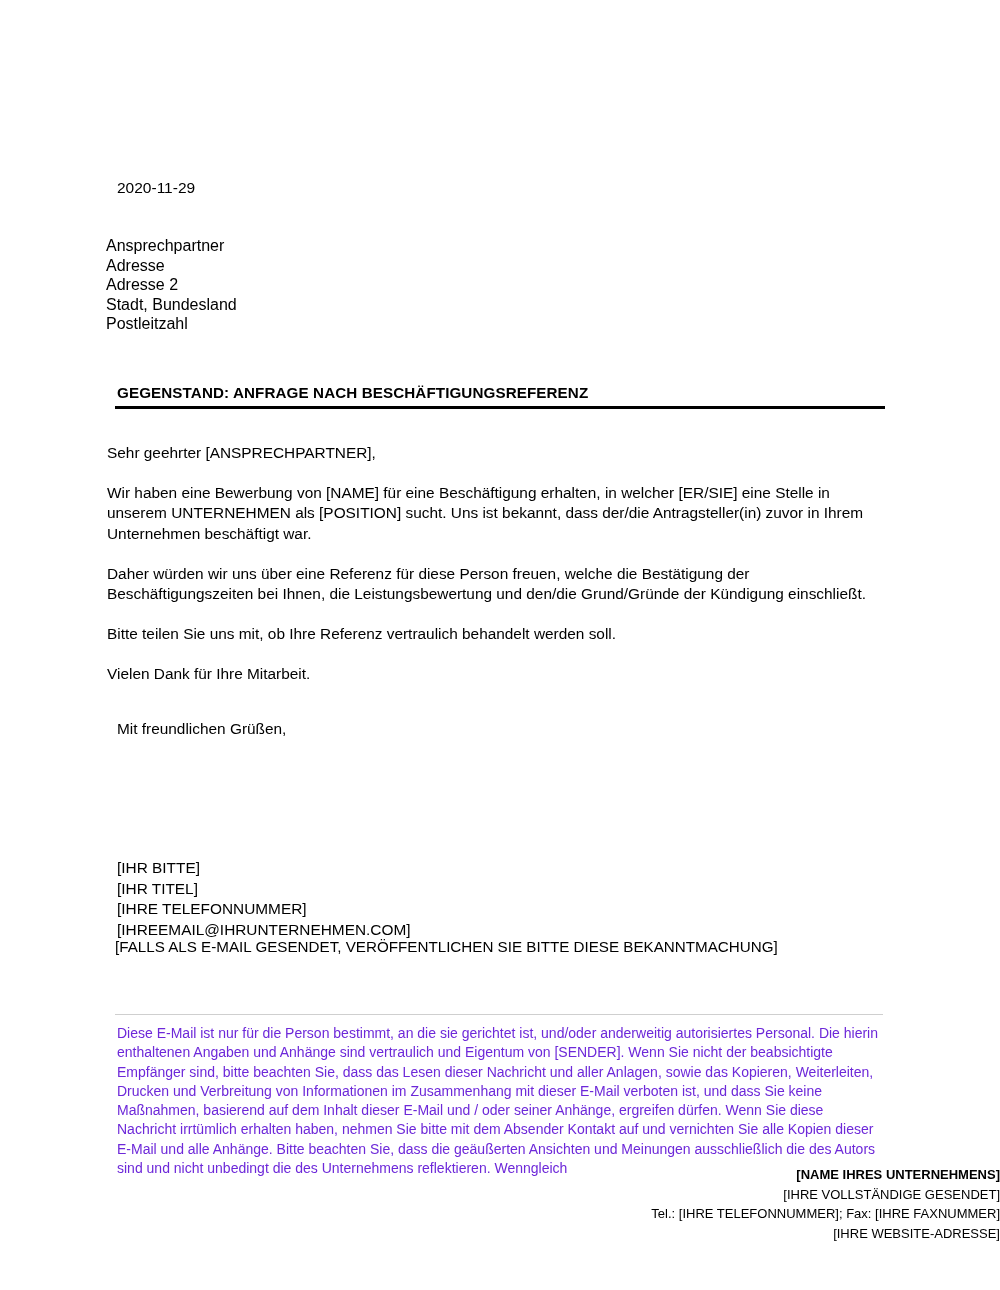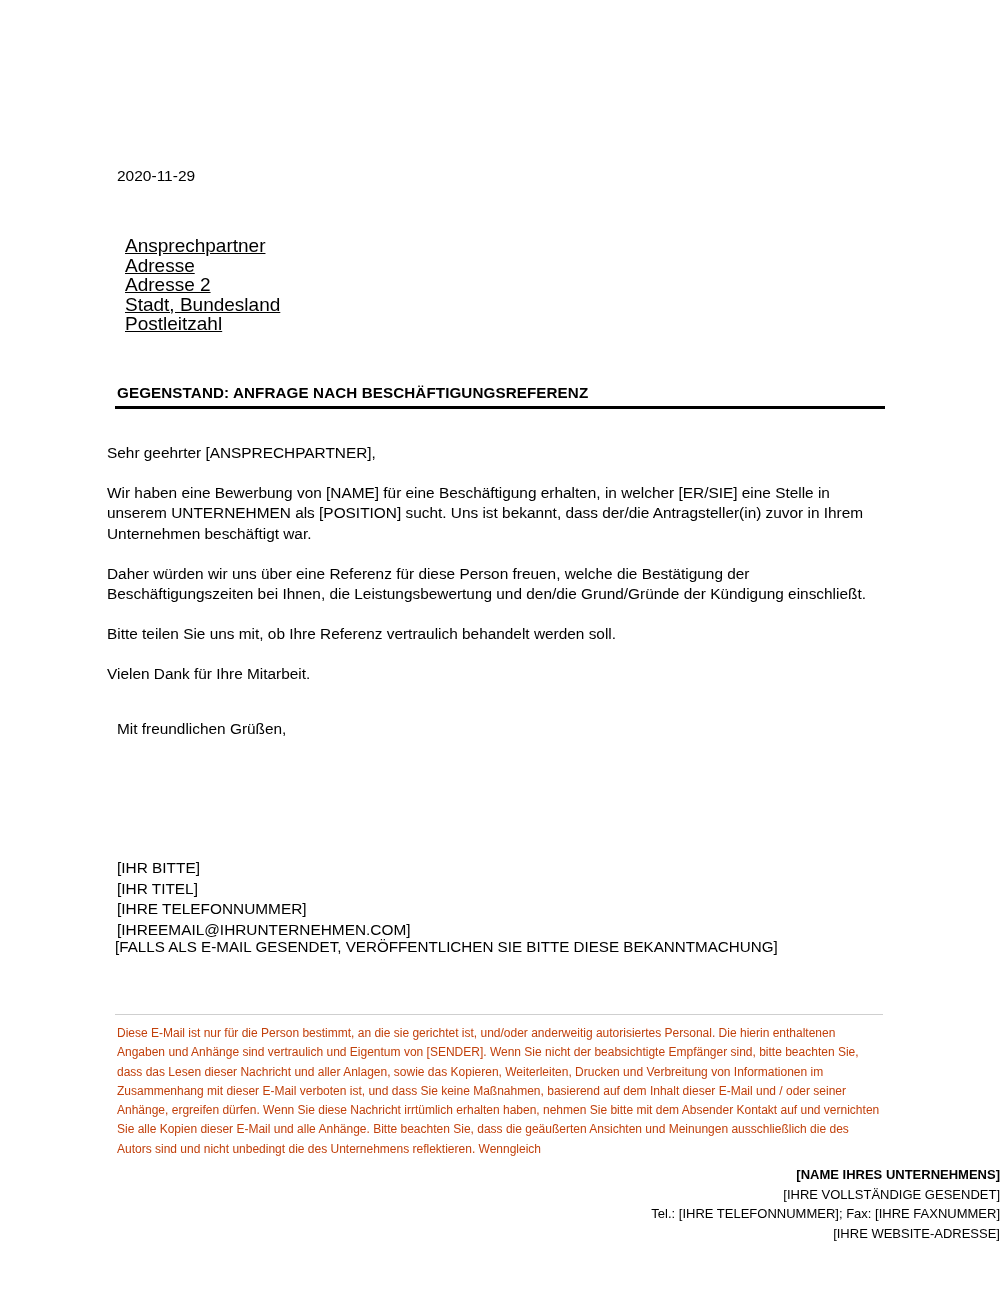--- a/index.html
+++ b/index.html
@@ -18,33 +18,32 @@
   .page {
     position: absolute;
     inset: 0;
     background: #ffffff;
   }
   .abs { position: absolute; }
 
   
   #date-line {
     left: 117px;
-    top: 166px;
+    top: 178px;
     font-size: 15.5px;
     line-height: 20px;
     white-space: pre;
   }
 
   
   #recipient-block {
-    left: 125px;
+    left: 106px;
     top: 236px;
-    font-size: 19px;
+    font-size: 16px;
     line-height: 19.5px;
-    text-decoration: underline;
   }
   #recipient-block .addr-line { white-space: pre; }
 
   
   #subject-heading {
     left: 117px;
     top: 383px;
     font-size: 15.2px;
     line-height: 20px;
     font-weight: bold;
@@ -103,23 +102,23 @@
     left: 115px;
     top: 1014px;
     width: 768px;
     height: 1px;
     background: #cfcfcf;
   }
   #disclaimer-text {
     left: 117px;
     top: 1024px;
     width: 766px;
-    font-size: 12px;
+    font-size: 14px;
     line-height: 19.3px;
-    color: #c2410c;
+    color: #6d28d9;
     text-align: left;
   }
 
   
   #footer-block {
     left: 0;
     right: 0;
     top: 1165px;
     text-align: right;
     font-size: 13px;

